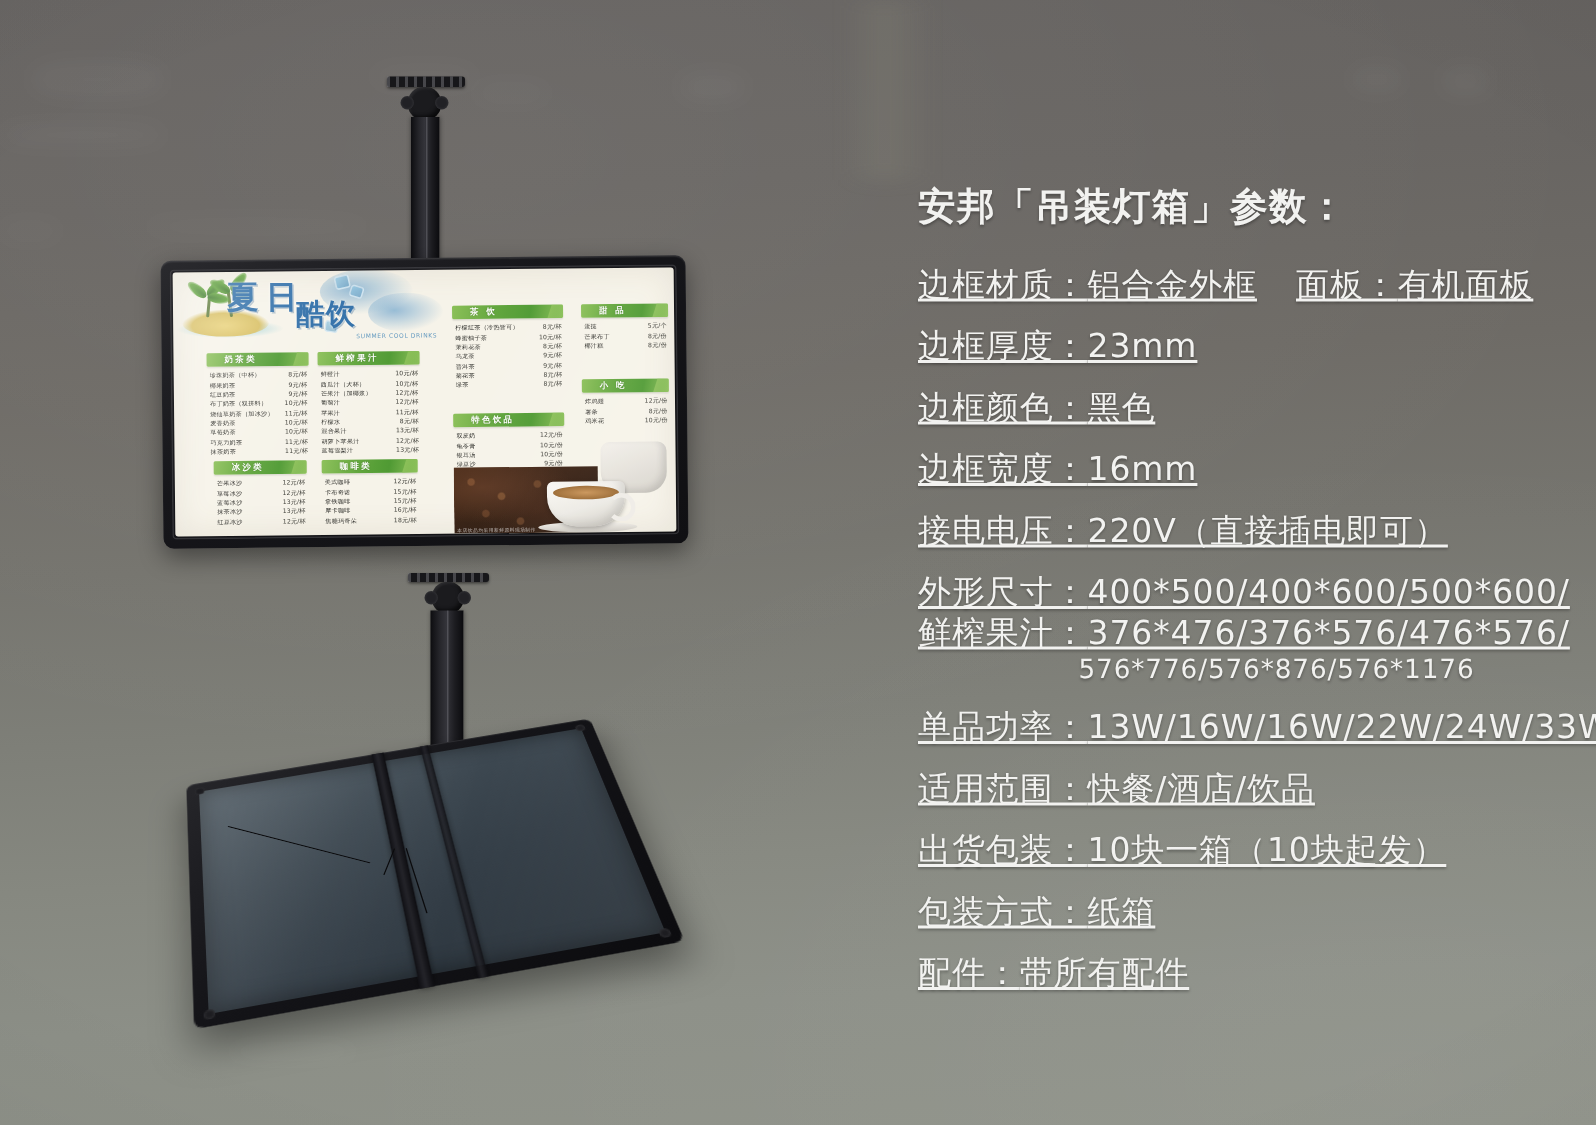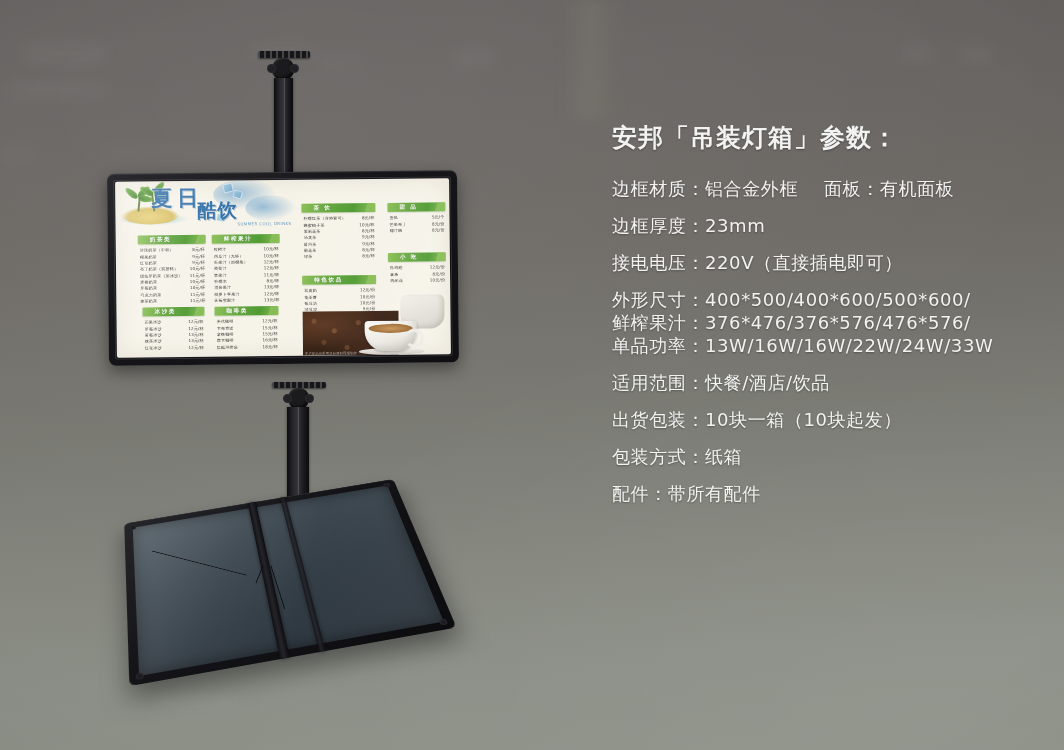--- a/index.html
+++ b/index.html
@@ -274,22 +274,22 @@
     position:absolute; left:612px; top:124px; width:440px;
     color:#f2f2f0;
     font-family:"DejaVu Sans", sans-serif;
     text-shadow:0 1px 2px rgba(0,0,0,.32);
   }
   #specs .title{
     font-size:25px; font-weight:bold; letter-spacing:1px;
     margin:0 0 28px 0; line-height:1.1;
   }
   .spec-line{
-    font-size:18px; line-height:1.0; margin-bottom:19px;
-    letter-spacing:.6px; white-space:nowrap;
+    font-size:22px; line-height:1.0; margin-bottom:19px;
+    letter-spacing:.6px; white-space:nowrap;text-decoration:underline;
   }
   .spec-line .lbl{ }
   .spec-line .val{ }
   .spec-line .gap{ display:inline-block; width:26px; }
   .spec-cont{
     font-size:17.5px; line-height:1.0; margin-bottom:19px;
     letter-spacing:.6px; white-space:nowrap; padding-left:107px;
   }
   .spec-line.tight{ margin-bottom:5px; }
 </style>
@@ -650,28 +650,35 @@
   <div id="specs">
     <div class="title">安邦「吊装灯箱」参数：</div>
 
     <div class="spec-line">
       <span class="lbl">边框材质：</span><span class="val">铝合金外框</span><span class="gap"></span><span class="lbl">面板：</span><span class="val">有机面板</span>
     </div>
     <div class="spec-line">
       <span class="lbl">边框厚度：</span><span class="val">23mm</span>
     </div>
     <div class="spec-line">
+      <span class="lbl">边框颜色：</span><span class="val">黑色</span>
+    </div>
+    <div class="spec-line">
+      <span class="lbl">边框宽度：</span><span class="val">16mm</span>
+    </div>
+    <div class="spec-line">
       <span class="lbl">接电电压：</span><span class="val">220V（直接插电即可）</span>
     </div>
     <div class="spec-line tight">
       <span class="lbl">外形尺寸：</span><span class="val">400*500/400*600/500*600/</span>
     </div>
     <div class="spec-line tight">
       <span class="lbl">鲜榨果汁：</span><span class="val">376*476/376*576/476*576/</span>
     </div>
+    <div class="spec-cont">576*776/576*876/576*1176</div>
     <div class="spec-line">
       <span class="lbl">单品功率：</span><span class="val">13W/16W/16W/22W/24W/33W</span>
     </div>
     <div class="spec-line">
       <span class="lbl">适用范围：</span><span class="val">快餐/酒店/饮品</span>
     </div>
     <div class="spec-line">
       <span class="lbl">出货包装：</span><span class="val">10块一箱（10块起发）</span>
     </div>
     <div class="spec-line">

